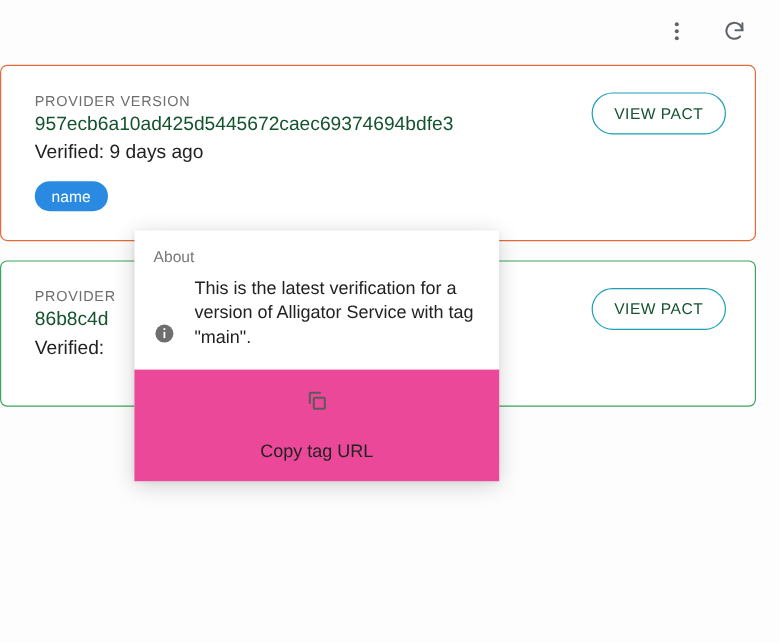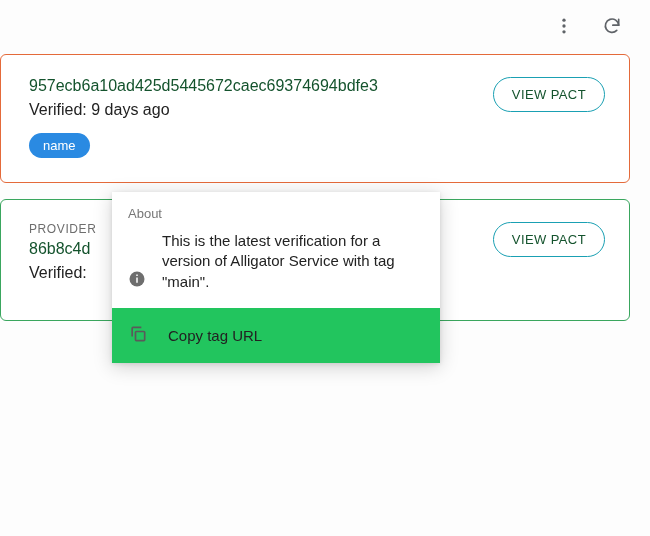--- a/index.html
+++ b/index.html
@@ -74,21 +74,21 @@
       padding: 9px 18px;
       border-radius: 20px;
       cursor: pointer;
       white-space: nowrap;
     }
     
     .popover {
       position: absolute;
       top: 192px;
       left: 112px;
-      width: 328px;
+      width: 304px;
       background: #fff;
       box-shadow: 0 4px 18px rgba(0,0,0,0.18), 0 1px 4px rgba(0,0,0,0.1);
       z-index: 10;
     }
     .popover-section-hdr {
       font-size: 13px;
       color: #777;
       padding: 14px 16px 10px 16px;
     }
     .about-row {
@@ -109,21 +109,21 @@
     }
     .menu-item {
       display: flex;
       align-items: center;
       gap: 20px;
       padding: 16px 16px;
       font-size: 15px;
       color: #222;
       cursor: pointer;
     }
-    .menu-item.active { background: #22c55e; }
+    .menu-item.active { background: #ec4899; flex-direction: column; }
     .menu-item svg { color: #5a5a5a; flex: 0 0 auto; }
   </style>
 </head>
 <body>
 
 <div class="toolbar">
   <div class="icon-btn">
     <svg viewBox="0 0 24 24" width="20" height="20" fill="currentColor">
         <circle cx="12" cy="5" r="2"></circle>
         <circle cx="12" cy="12" r="2"></circle>
@@ -133,20 +133,21 @@
   <div class="icon-btn">
     <svg viewBox="0 0 24 24" width="20" height="20" fill="none" stroke="currentColor" stroke-width="2" stroke-linecap="round">
         <path d="M20 11a8 8 0 10-2.3 6.3"></path>
         <path d="M20 4v7h-7"></path>
       </svg>
   </div>
 </div>
 
 <div class="card orange">
   <div class="card-left">
+    <div class="label">PROVIDER VERSION</div>
     <div class="hash">957ecb6a10ad425d5445672caec69374694bdfe3</div>
     <div class="verified">Verified: 9 days ago</div>
     <span class="tag-chip">name</span>
   </div>
   <button class="view-btn">VIEW PACT</button>
 </div>
 
 <div class="card green">
   <div class="card-left">
     <div class="label">PROVIDER</div>

